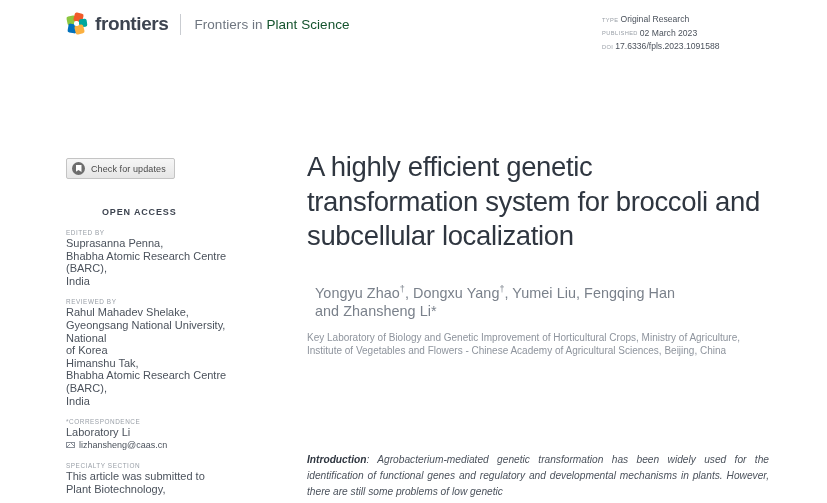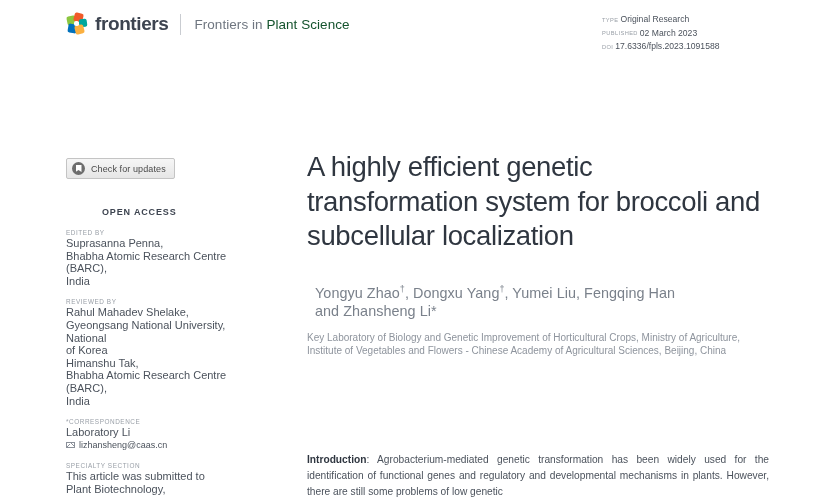--- a/index.html
+++ b/index.html
@@ -220,20 +220,21 @@
   }
   .abstract {
     position: absolute;
     left: 307px;
     top: 452px;
     width: 462px;
     font-size: 10.2px;
     line-height: 16px;
     color: #4b525c;
     text-align: justify;
+    font-style: italic;
   }
   .abstract b { color: #2f3640; }
 </style>
 </head>
 <body>
 
 <div class="page">
 
   <div class="masthead">
     <div class="logo-mark">

